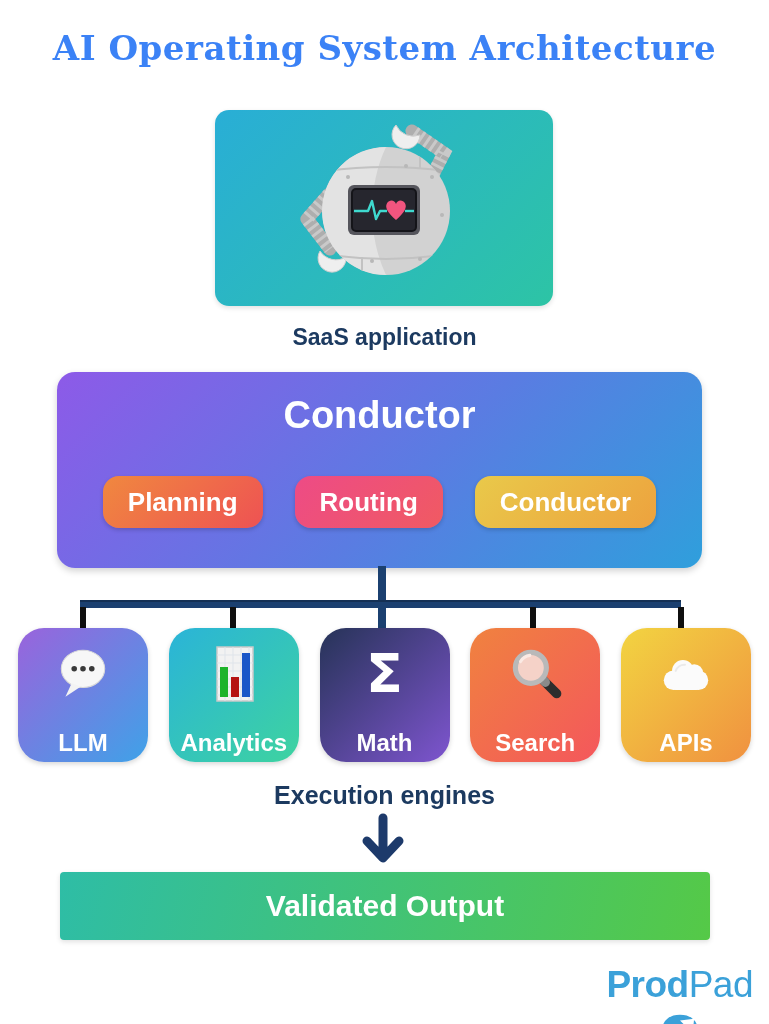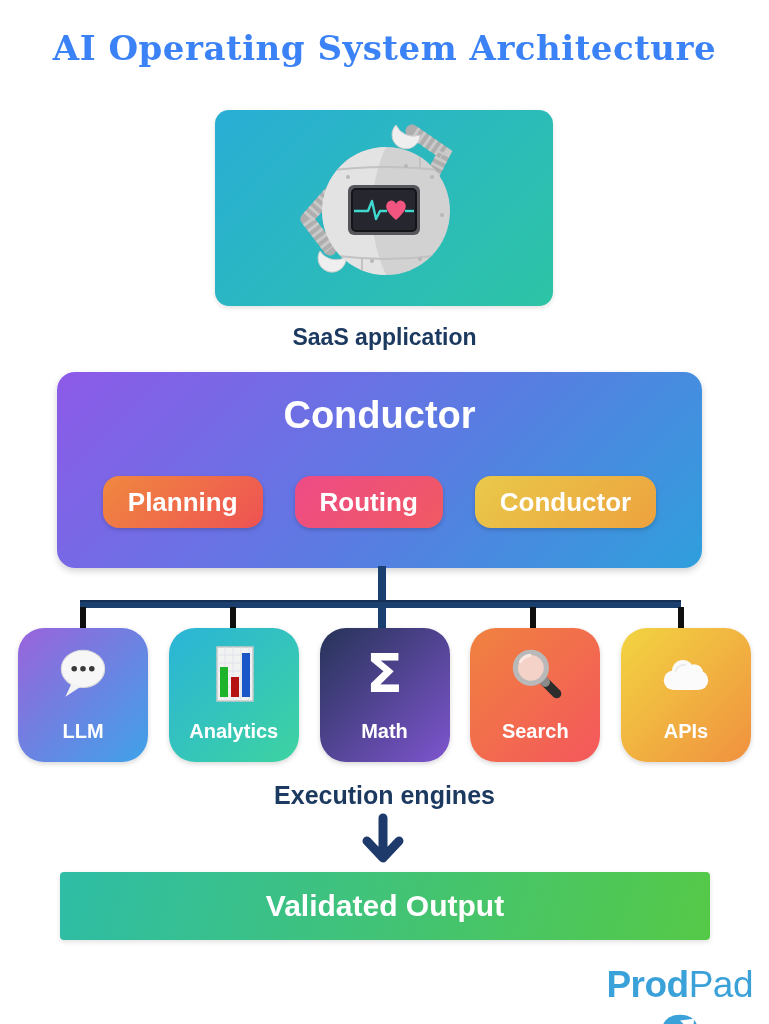--- a/index.html
+++ b/index.html
@@ -36,22 +36,22 @@
   .hbar{position:absolute;left:80px;top:600px;width:601px;height:8px;background:#1b4070;
     box-shadow:inset 0 2px 0 rgba(0,0,0,.25);}
   .stub{position:absolute;top:607px;width:6px;height:23px;background:#0f0f0f;}
   .stub-1{left:80px;}.stub-2{left:230px;}.stub-4{left:530px;}.stub-5{left:678px;}
 
   
   .engines-row{position:absolute;left:18px;top:628px;width:733px;display:flex;justify-content:space-between;}
   .engine-box{position:relative;width:130px;height:134px;border-radius:26px;
     box-shadow:0 2px 5px rgba(0,0,0,.16);display:flex;flex-direction:column;align-items:center;}
   .engine-icon{margin-top:13px;height:66px;display:flex;align-items:center;justify-content:center;}
-  .engine-label{position:absolute;bottom:19px;left:0;width:100%;text-align:center;
-    color:#fff;font-size:20px;font-weight:700;}
+  .engine-label{position:absolute;bottom:5px;left:0;width:100%;text-align:center;
+    color:#fff;font-size:24px;font-weight:700;}
   .box-llm{background:linear-gradient(135deg,#9a63dc 0%,#3fa2e8 100%);}
   .box-analytics{background:linear-gradient(135deg,#2ab4d8 0%,#3ed3a0 100%);}
   .box-math{background:linear-gradient(135deg,#263357 0%,#7e55cf 100%);}
   .box-search{background:linear-gradient(135deg,#f0823f 0%,#f4575c 100%);}
   .box-apis{background:linear-gradient(135deg,#f2d441 0%,#f09140 100%);}
   .sigma-glyph{color:#fff;font-size:54px;font-weight:700;line-height:1;
     font-family:"DejaVu Sans",sans-serif;}
 
   
   .engines-caption{position:absolute;top:781px;left:0;width:769px;text-align:center;

